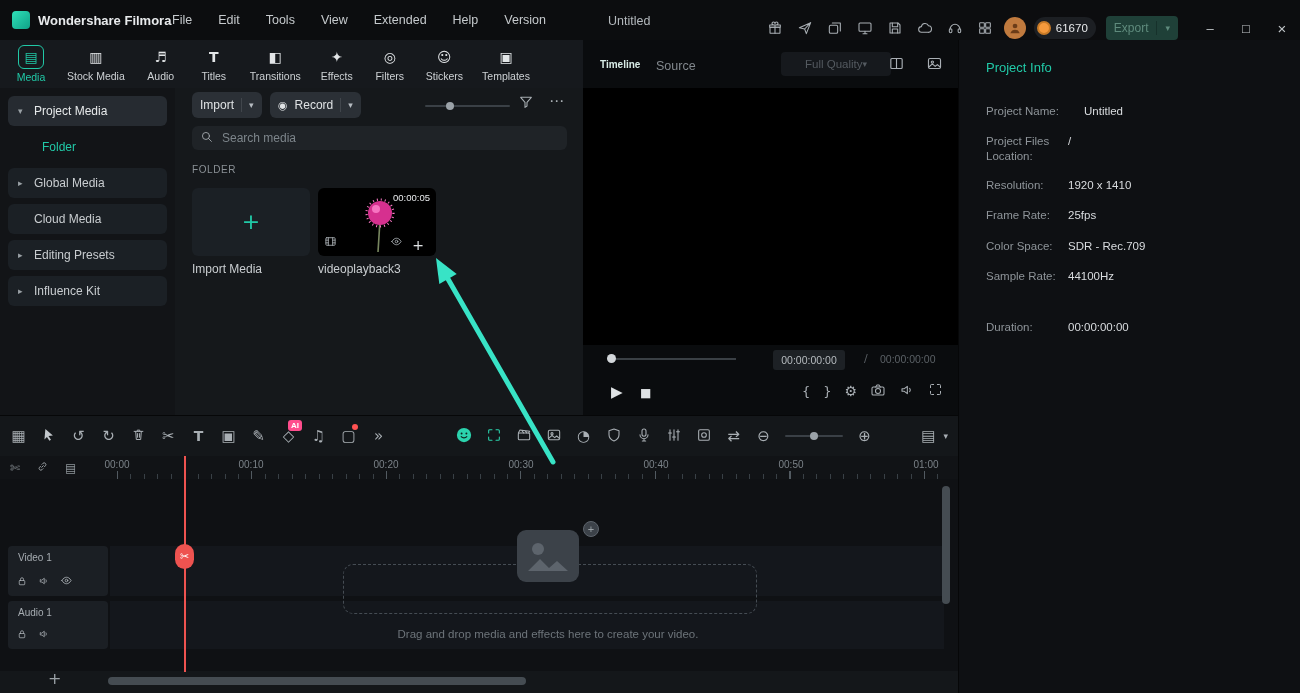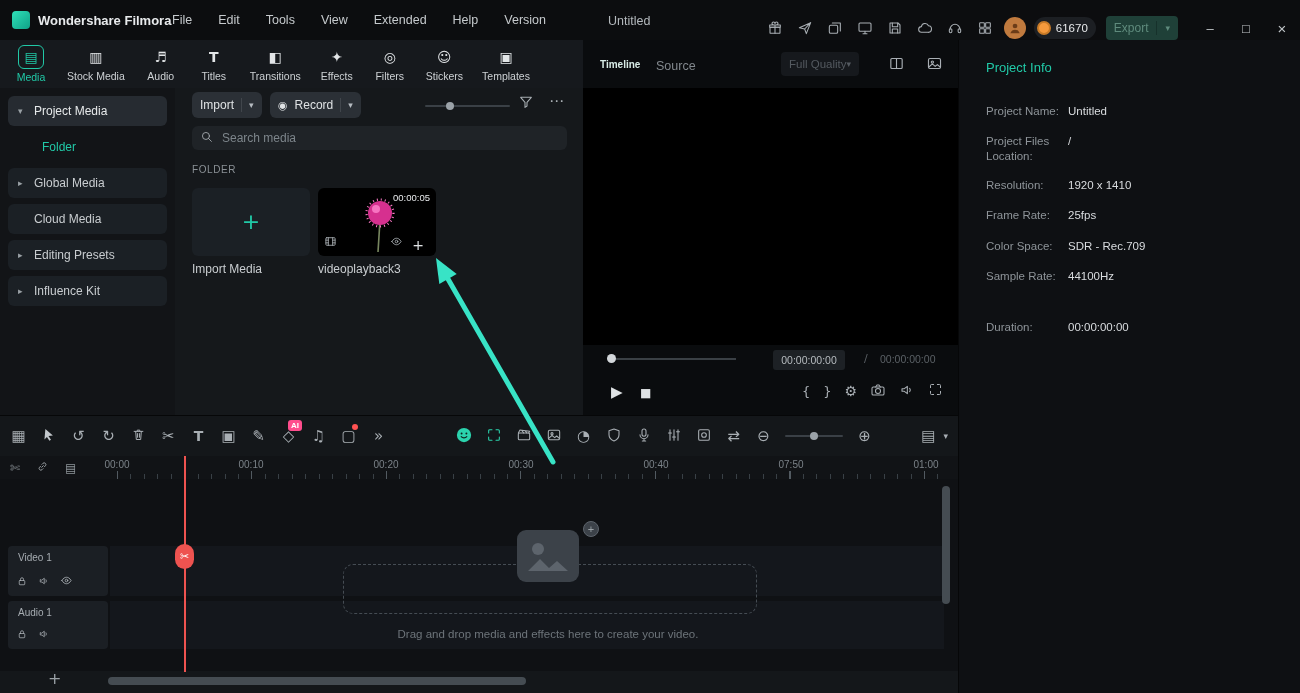--- a/index.html
+++ b/index.html
@@ -365,21 +365,21 @@
             </svg></span>
         <span class="p ic" style="right:12px;bottom:4px;font-size:14px;color:#dfe2e4;">+</span>
       </div>
       <div class="clabel" style="left:143px;">videoplayback3</div>
     </div>
   </div>
 
   <div class="p prev">
     <div class="p" style="left:17px;top:19px;font-size:10px;font-weight:bold;color:#d8ece6;">Timeline</div>
     <div class="p" style="left:73px;top:19px;font-size:12.5px;color:#82888d;">Source</div>
-    <div class="p row" style="left:198px;top:12px;height:24px;background:#16191d;border-radius:4px;padding:0 8px;">
+    <div class="p row" style="left:198px;top:12px;height:24px;background:#16191d;border-radius:4px;padding:0 24px;">
       <span style="color:#545a60;font-size:11.5px;">Full Quality</span>
       <span class="ic" style="font-size:9px;color:#545a60;">▾</span>
     </div>
     <span class="p" style="left:305px;top:15px;"><svg class="s" width="17" height="17">
           <use href="#i-split"></use>
         </svg></span>
     <span class="p" style="left:343px;top:15px;"><svg class="s" width="17" height="17">
           <use href="#i-photo"></use>
         </svg></span>
 
@@ -404,21 +404,21 @@
             <use href="#i-speaker"></use>
           </svg></span>
       <span><svg class="s" width="15" height="15">
             <use href="#i-corners"></use>
           </svg></span>
     </div>
   </div>
 
   <div class="p info">
     <div class="p" style="left:27px;top:20px;font-size:13px;color:var(--acc);">Project Info</div>
-    <div class="inforow" style="top:64px;">
+    <div class="inforow" style="top:64px;gap:16px;">
         <div class="il">Project Name:</div>
         <div class="iv">Untitled</div>
       </div>
     <div class="inforow" style="top:94px;">
         <div class="il">Project Files Location:</div>
         <div class="iv">/</div>
       </div>
     <div class="inforow" style="top:138px;">
         <div class="il">Resolution:</div>
         <div class="iv">1920 x 1410</div>
@@ -510,21 +510,21 @@
         <span><svg class="s" width="13" height="13">
               <use href="#i-link"></use>
             </svg></span>
         <span class="ic" style="font-size:12px;color:#8f969b;">▤</span>
       </div>
       <span class="rlabel" style="left:117px;">00:00</span>
       <span class="rlabel" style="left:251px;">00:10</span>
       <span class="rlabel" style="left:386px;">00:20</span>
       <span class="rlabel" style="left:521px;">00:30</span>
       <span class="rlabel" style="left:656px;">00:40</span>
-      <span class="rlabel" style="left:791px;">07:50</span>
+      <span class="rlabel" style="left:791px;">00:50</span>
       <span class="rlabel" style="left:926px;">01:00</span>
       <div class="p" style="left:117px;bottom:0;width:829px;height:5px;background:repeating-linear-gradient(to right,#394046 0 1px,transparent 1px 13.45px);"></div>
       <div class="p" style="left:117px;bottom:0;width:829px;height:8px;background:repeating-linear-gradient(to right,#525a61 0 1px,transparent 1px 134.5px);"></div>
     </div>
 
     <div class="p" style="left:0;top:63px;width:958px;height:192px;background:#0f1114;"></div>
     <div class="lane" style="top:130px;height:50px;"></div>
     <div class="lane" style="top:185px;height:48px;"></div>
 
     <div class="hdr" style="top:130px;height:50px;">

